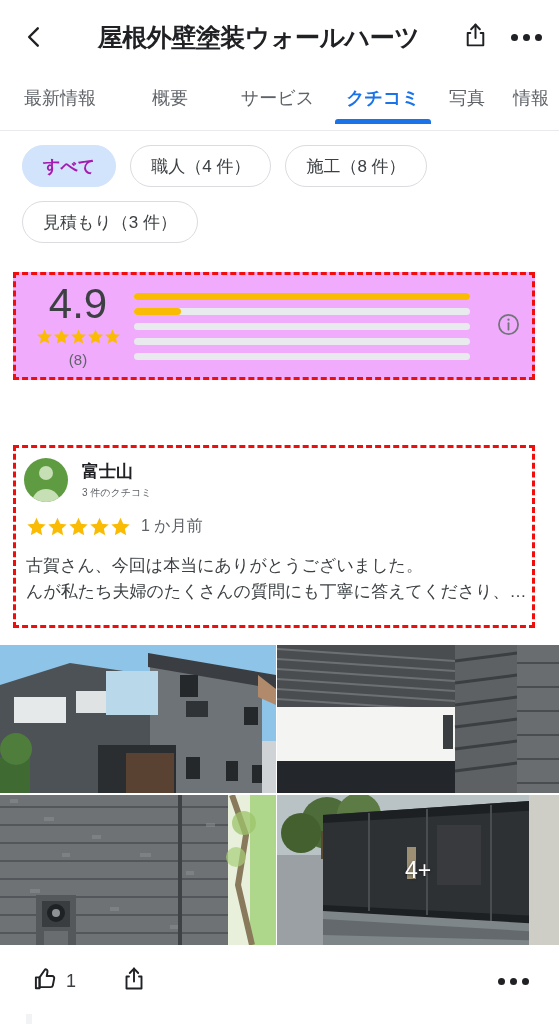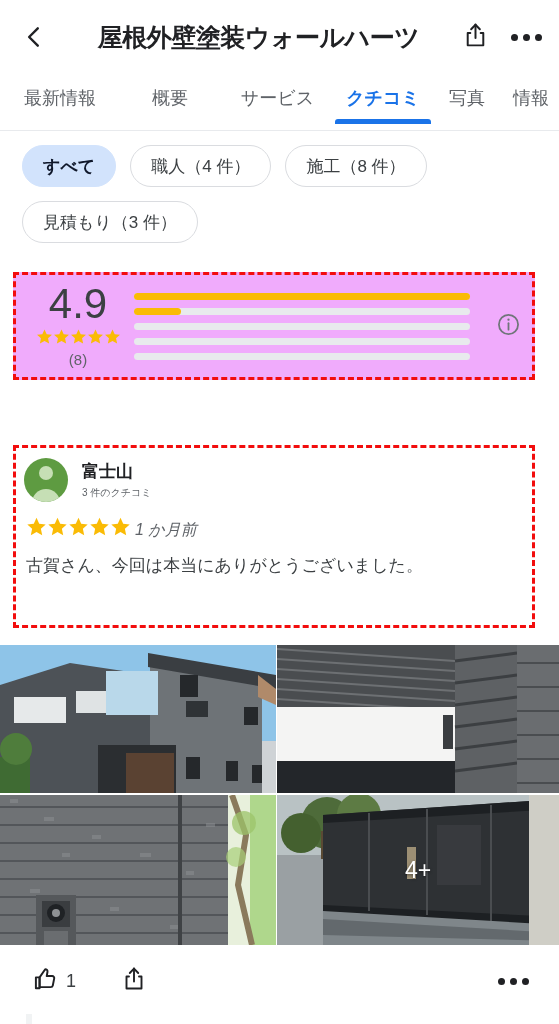--- a/index.html
+++ b/index.html
@@ -61,21 +61,21 @@
     position: absolute; top: 145px; left: 0; width: 559px;
     display: flex; flex-wrap: wrap; gap: 14px; padding: 0 22px;
   }
   .chip {
     height: 42px; padding: 0 20px; border-radius: 21px;
     border: 1px solid #dadce0; background: #fff;
     display: flex; align-items: center; justify-content: center;
     font-size: 17px; color: #3c4043; white-space: nowrap; cursor: pointer;
   }
   .chip.selected {
-    background: #d2e3fc; border-color: #d2e3fc; color: #0f172a; font-weight: 700; text-align: center;
+    background: #d2e3fc; border-color: #d2e3fc; color: #a21caf; font-weight: 700; text-align: center;
   }
 
   
   .rating-section {
     position: absolute; top: 272px; left: 13px; width: 522px; height: 108px;
     border: 3px dashed #f20d0d;
     display: flex; align-items: center; background: #f0abfc; text-align: right;
   }
   .rating-left {
     width: 118px; display: flex; flex-direction: column; align-items: center;
@@ -105,21 +105,21 @@
     position:absolute; left: 50%; top: 8px; transform: translateX(-50%);
     width: 14px; height: 14px; border-radius: 50%; background: #c6dfb5;
   }
   .avatar .body {
     position:absolute; left: 50%; bottom: -9px; transform: translateX(-50%);
     width: 28px; height: 22px; border-radius: 14px 14px 0 0; background: #c6dfb5;
   }
   .reviewer-meta { margin-left: 14px; }
   .reviewer-name { font-size: 17px; font-weight: 700; color: #202124; }
   .reviewer-subtitle { font-size: 10px; color: #5f6368; margin-top: 3px; }
-  .review-rating-row { display: flex; align-items: flex-end; gap: 4px; padding: 14px 0 0 10px; font-style: italic; }
+  .review-rating-row { display: flex; align-items: flex-start; gap: 10px; padding: 14px 0 0 10px; }
   .review-stars { display: flex; }
   .review-date { font-size: 16px; color: #5f6368; }
   .review-text {
     padding: 12px 12px 0 10px; font-size: 17px; line-height: 1.55; color: #3c4043;
   }
   .review-text .line { white-space: nowrap; }
 
   
   .photo-grid {
     position: absolute; top: 645px; left: 0; width: 559px; height: 300px;
@@ -301,20 +301,21 @@
               <polygon points="12,2 15.1,8.8 22.5,9.6 17,14.6 18.5,22 12,18.3 5.5,22 7,14.6 1.5,9.6 8.9,8.8"></polygon>
             </svg></span>
         <span><svg width="21" height="21" viewBox="0 0 24 24" fill="#fabb05">
               <polygon points="12,2 15.1,8.8 22.5,9.6 17,14.6 18.5,22 12,18.3 5.5,22 7,14.6 1.5,9.6 8.9,8.8"></polygon>
             </svg></span>
       </span>
       <span class="review-date">1 か月前</span>
     </div>
     <div class="review-text">
       <div class="line">古賀さん、今回は本当にありがとうございました。</div>
+      <div class="line">んが私たち夫婦のたくさんの質問にも丁寧に答えてくださり、…</div>
     </div>
   </div>
 
   <div class="photo-grid">
     <div class="photo">
       <svg width="276" height="148" viewBox="0 0 276 148" preserveAspectRatio="none">
         <rect width="276" height="148" fill="#8ec4e8"></rect>
         <rect y="96" width="276" height="52" fill="#cfd3d6"></rect>
         <polygon points="0,40 70,18 150,30 150,148 0,148" fill="#4d5257"></polygon>
         <polygon points="150,16 262,34 262,148 150,148" fill="#6e7377"></polygon>

